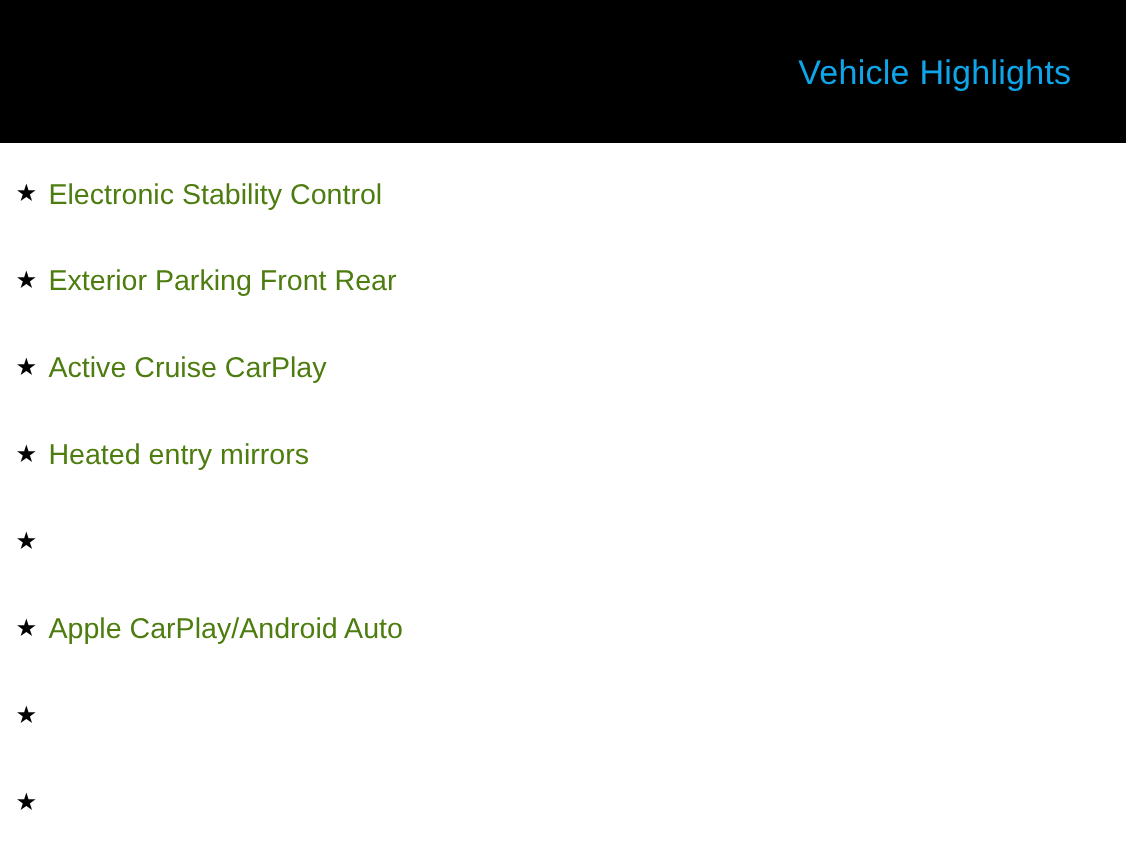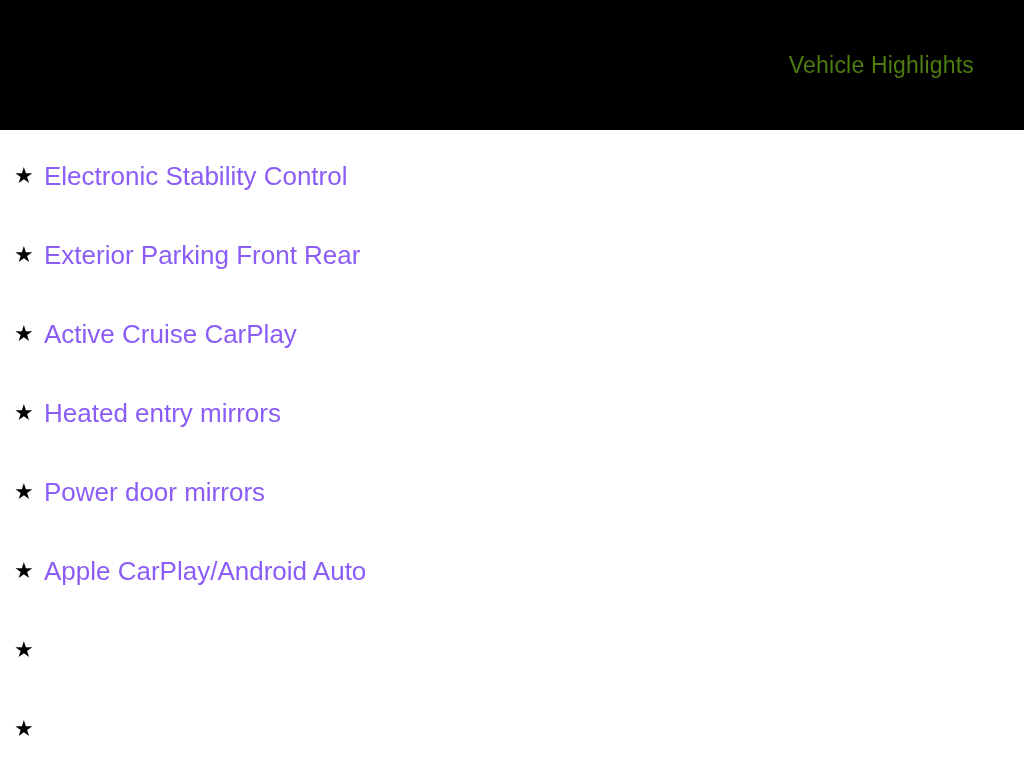--- a/index.html
+++ b/index.html
@@ -23,22 +23,22 @@
     width: 100%;
     height: 130px;
     background: #000000;
     display: flex;
     align-items: center;
     justify-content: flex-end;
     box-sizing: border-box;
     padding-right: 50px;
   }
   .header-title {
-    color: #4d7c0f;
-    font-size: 23px;
+    color: #0ea5e9;
+    font-size: 31px;
     font-weight: 400;
     letter-spacing: 0.2px;
     line-height: 1;
     white-space: nowrap;
   }
   .highlights-list {
     list-style: none;
     margin: 0;
     padding: 0;
     padding-top: 22px;
@@ -53,21 +53,21 @@
   .star-icon {
     font-size: 22px;
     color: #000000;
     line-height: 1;
     width: 30px;
     flex: 0 0 30px;
     text-align: left;
   }
   .highlight-label {
     font-size: 26px;
-    color: #8b5cf6;
+    color: #4d7c0f;
     line-height: 1;
     white-space: nowrap;
   }
 </style>
 </head>
 <body>
 
 <div class="page">
 
   <div class="header-bar">
@@ -86,21 +86,20 @@
     <li class="highlight-item">
       <span class="star-icon">★</span>
       <span class="highlight-label">Active Cruise CarPlay</span>
     </li>
     <li class="highlight-item">
       <span class="star-icon">★</span>
       <span class="highlight-label">Heated entry mirrors</span>
     </li>
     <li class="highlight-item">
       <span class="star-icon">★</span>
-      <span class="highlight-label">Power door mirrors</span>
     </li>
     <li class="highlight-item">
       <span class="star-icon">★</span>
       <span class="highlight-label">Apple CarPlay/Android Auto</span>
     </li>
     <li class="highlight-item">
       <span class="star-icon">★</span>
     </li>
     <li class="highlight-item">
       <span class="star-icon">★</span>

